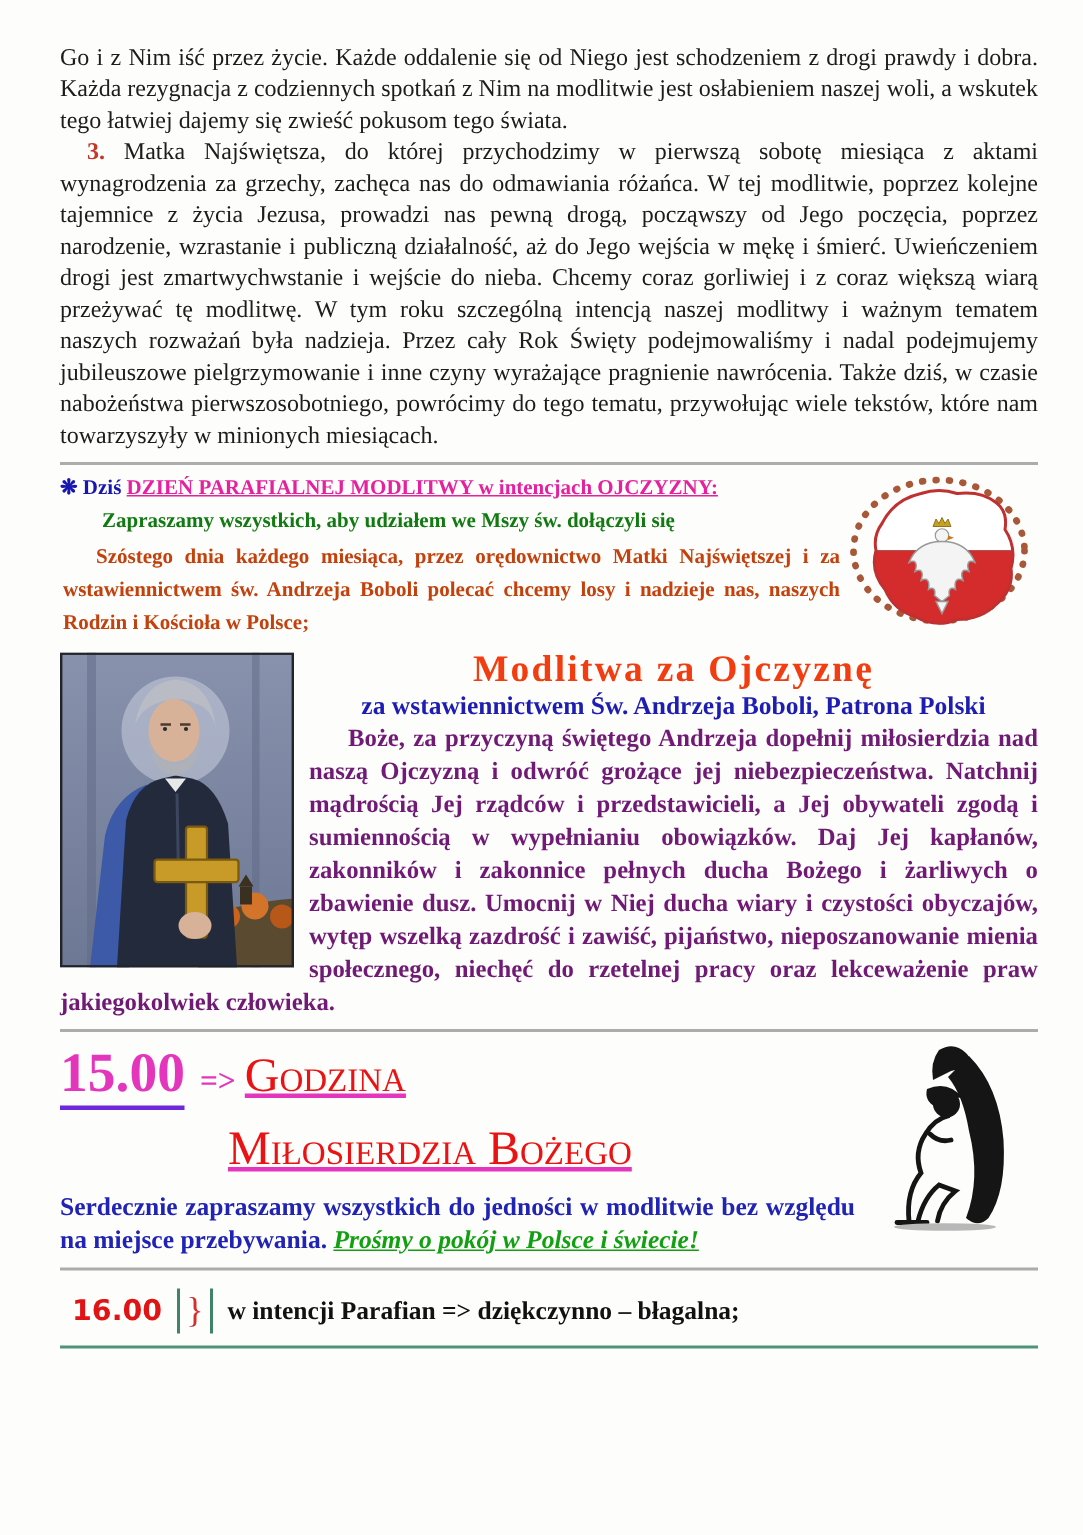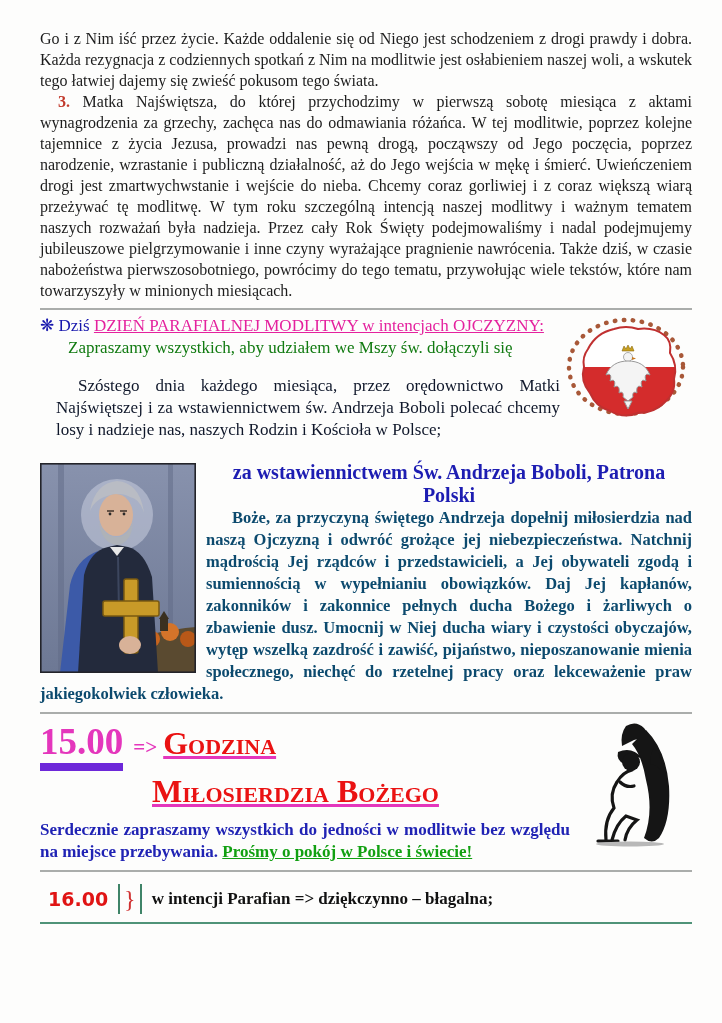--- a/index.html
+++ b/index.html
@@ -7,45 +7,45 @@
     width:722px;height:1023px;background:#fdfdfc;overflow:hidden;
     font-family:"Liberation Serif","DejaVu Serif",serif;color:#1c1c1c;
   }
   .page{box-sizing:border-box;width:722px;height:1023px;padding:28px 30px 0 40px;}
   
   .intro p{margin:0;font-size:16px;line-height:21px;text-align:justify;}
   .intro .p2{text-indent:18px;font-family:Liberation Serif, serif;}
   .num3{color:#c2392b;font-weight:bold;}
   hr.sep{border:none;border-top:2px solid #aaadab;margin:7px 0 5px 0;}
   
-  .ojczyzna{font-weight:normal;font-size:17px;line-height:22px;}
+  .ojczyzna{font-weight:bold;font-size:14px;line-height:22px;}
   .flagwrap{float:right;width:126px;height:112px;margin:0 0 2px 6px;}
   .c-blue{color:#1717ad;}
   .c-magenta{color:#e4219e;text-decoration:underline;}
   .c-red{color:#e01616;}
   .oj-line1{margin:2px 0 0;}
   .oj-line2{margin:0;text-indent:28px;color:#117a11;}
   .oj-line3{margin:0;}
-  .oj-body{margin:16px;color:#0f172a;text-align:justify;text-indent:22px;}
+  .oj-body{margin:2px;color:#c2410c;text-align:justify;text-indent:22px;}
   
   .prayer{margin-top:4px;}
   .saintwrap{float:left;width:156px;height:210px;margin:2px 10px 2px 0;}
   .prayer-title{margin:0;text-align:center;color:#f23d10;font-size:25px;font-weight:bold;letter-spacing:1.5px;}
-  .prayer-sub{margin:0;text-align:center;color:#1d1db2;font-size:20px;font-weight:bold;}
-  .prayer p.body{margin:0;font-weight:bold;font-size:16.5px;line-height:22px;text-align:justify;text-indent:26px;color:#0c4a6e;}
+  .prayer-sub{margin:0;text-align:center;color:#1d1db2;font-size:17px;font-weight:bold;}
+  .prayer p.body{margin:0;font-weight:bold;font-size:16.5px;line-height:22px;text-align:justify;text-indent:26px;color:#701a75;}
   
   .mercy{margin-top:6px;}
   .pietawrap{float:right;width:118px;height:128px;margin-left:4px;}
   .mercy-line1{margin:0;line-height:44px;white-space:nowrap;}
-  .time15{color:#e436bc;font-size:37px;font-weight:bold;border-bottom:8px solid #6d28d9;padding-bottom:1px;}
+  .time15{color:#e436bc;font-size:37px;font-weight:bold;border-bottom:3px solid #6d28d9;padding-bottom:1px;}
   .arr15{color:#e436bc;font-size:21px;font-weight:bold;margin:0 6px 0 10px;}
-  .caps-red{color:#ea1212;font-weight:bold;font-variant:small-caps;font-size:32px;text-decoration:underline;text-decoration-color:#e436bc;text-decoration-thickness:2.5px;}
+  .caps-red{color:#ea1212;font-weight:normal;font-variant:small-caps;font-size:32px;text-decoration:underline;text-decoration-color:#e436bc;text-decoration-thickness:2.5px;}
   .mercy-line2{margin:2px 0 4px 112px;line-height:36px;}
   .mercy-text{margin:2px 0 0;font-weight:bold;font-size:17px;line-height:22px;text-align:justify;color:#2023b4;}
-  .mercy-green{color:#12a012;text-decoration:underline;}
+  .mercy-green{color:#12a012;text-decoration:underline;font-style:italic;}
   
   .heading-green{margin:6px 0 2px;font-family:"DejaVu Sans","Liberation Sans",sans-serif;font-weight:bold;font-size:19px;color:#0d7c41;}
   .heading-green .u{text-decoration:underline;}
   .arrow-sm{color:#b5604a;font-size:14px;font-weight:bold;}
   .sched-row{display:flex;align-items:center;padding:7px 0 8px;border-bottom:2px solid #4f9378;}
   .sched-time{color:#e01414;font-family:"DejaVu Sans","Liberation Sans",sans-serif;font-weight:bold;font-size:19px;margin:0 10px 0 8px;}
   .vline{width:2px;height:30px;background:#3f8468;}
   .brace{color:#d03030;font-size:24px;font-weight:normal;margin:0 4px;line-height:30px;}
   .sched-text{font-weight:bold;font-size:17px;color:#111;margin-left:10px;}
 </style>
@@ -130,20 +130,21 @@
           <circle cx="84" cy="51" r="1.4" fill="#2a2a2a"></circle>
         </g>
         <g>
           <rect x="84" y="116" width="14" height="74" rx="2" fill="#c89a28" stroke="#7a5a10" stroke-width="1.5"></rect>
           <rect x="63" y="138" width="56" height="15" rx="2" fill="#c89a28" stroke="#7a5a10" stroke-width="1.5"></rect>
           <ellipse cx="90" cy="182" rx="11" ry="9" fill="#d8b298"></ellipse>
         </g>
         <rect x="0.8" y="0.8" width="154.4" height="208.4" fill="none" stroke="#23242a" stroke-width="1.6"></rect>
       </svg>
     </figure>
+    <h2 class="prayer-title">Modlitwa za Ojczyznę</h2>
     <h3 class="prayer-sub">za wstawiennictwem Św. Andrzeja Boboli, Patrona Polski</h3>
     <p class="body">Boże, za przyczyną świętego Andrzeja dopełnij miłosierdzia nad naszą Ojczyzną i odwróć grożące jej niebezpieczeństwa. Natchnij mądrością Jej rządców i przedstawicieli, a Jej obywateli zgodą i sumiennością w wypełnianiu obowiązków. Daj Jej kapłanów, zakonników i zakonnice pełnych ducha Bożego i żarliwych o zbawienie dusz. Umocnij w Niej ducha wiary i czystości obyczajów, wytęp wszelką zazdrość i zawiść, pijaństwo, nieposzanowanie mienia społecznego, niechęć do rzetelnej pracy oraz lekceważenie praw jakiegokolwiek człowieka.</p>
     <div style="clear:both;"></div>
   </div>
 
   <hr class="sep">
 
   <div class="mercy">
     <figure class="pietawrap" style="margin:0 0 0 4px;">
       <svg width="118" height="128" viewBox="0 0 118 128">

